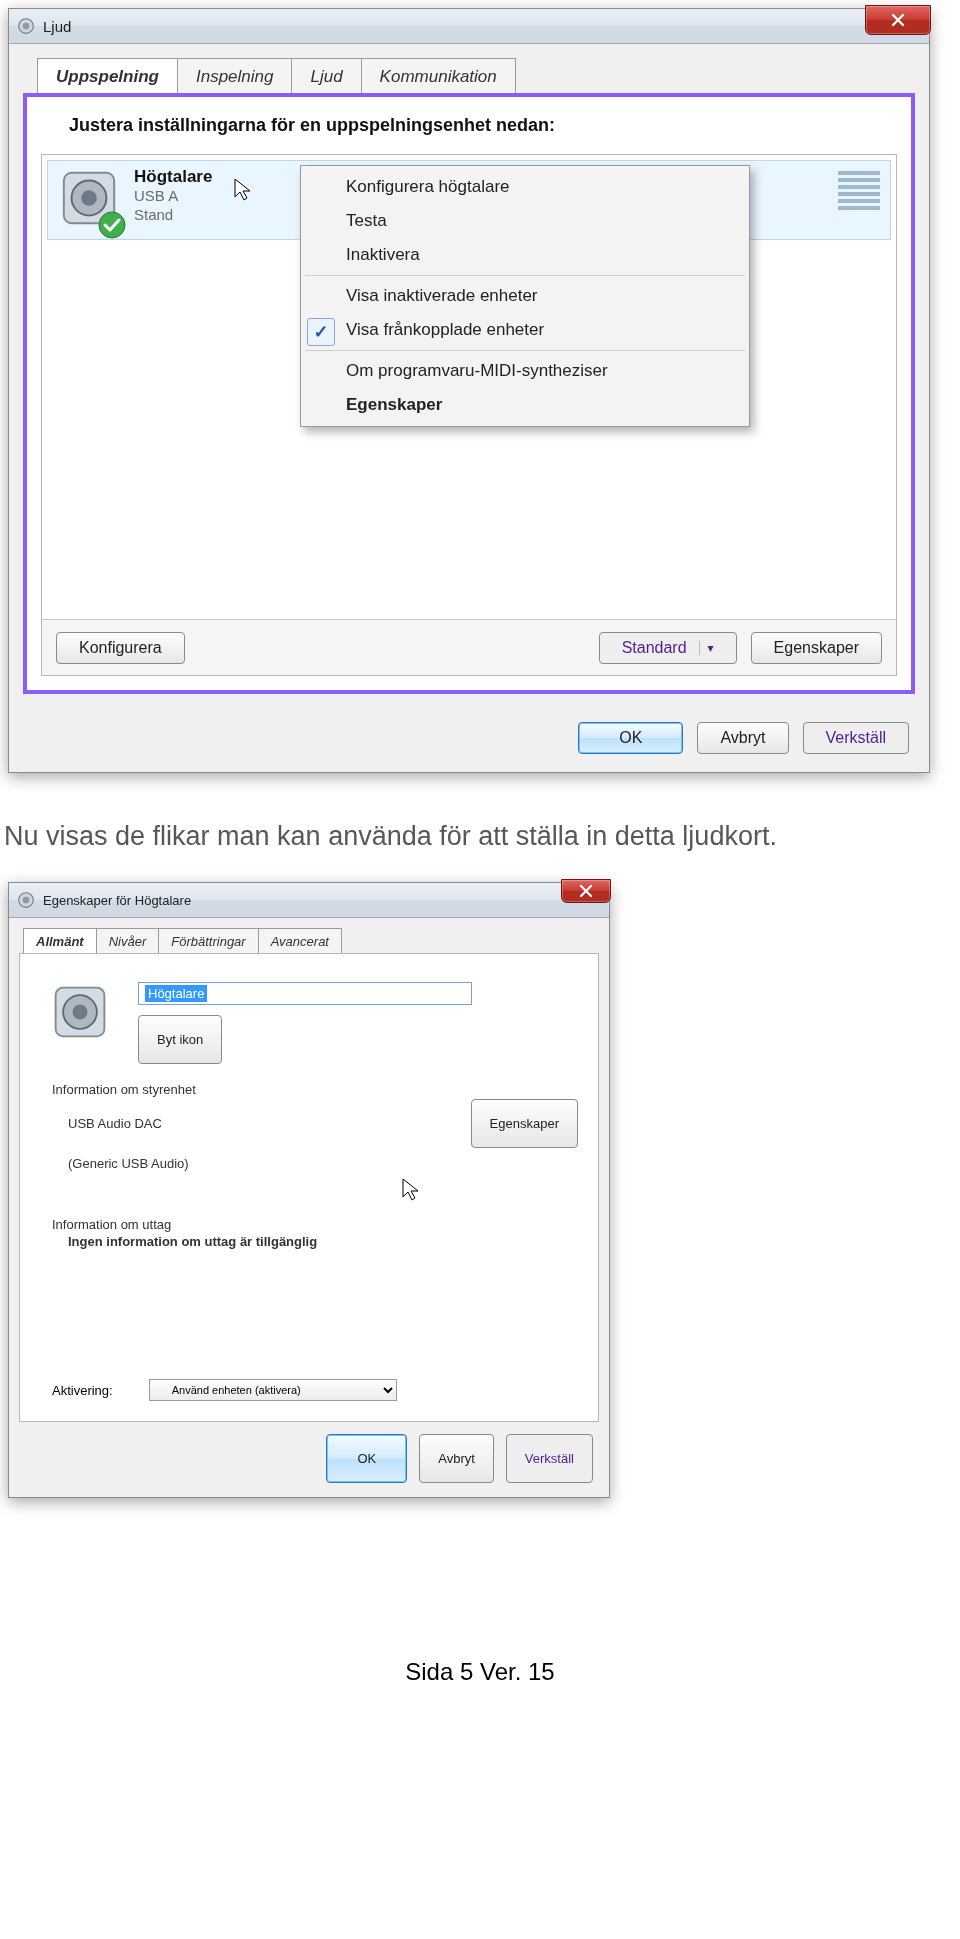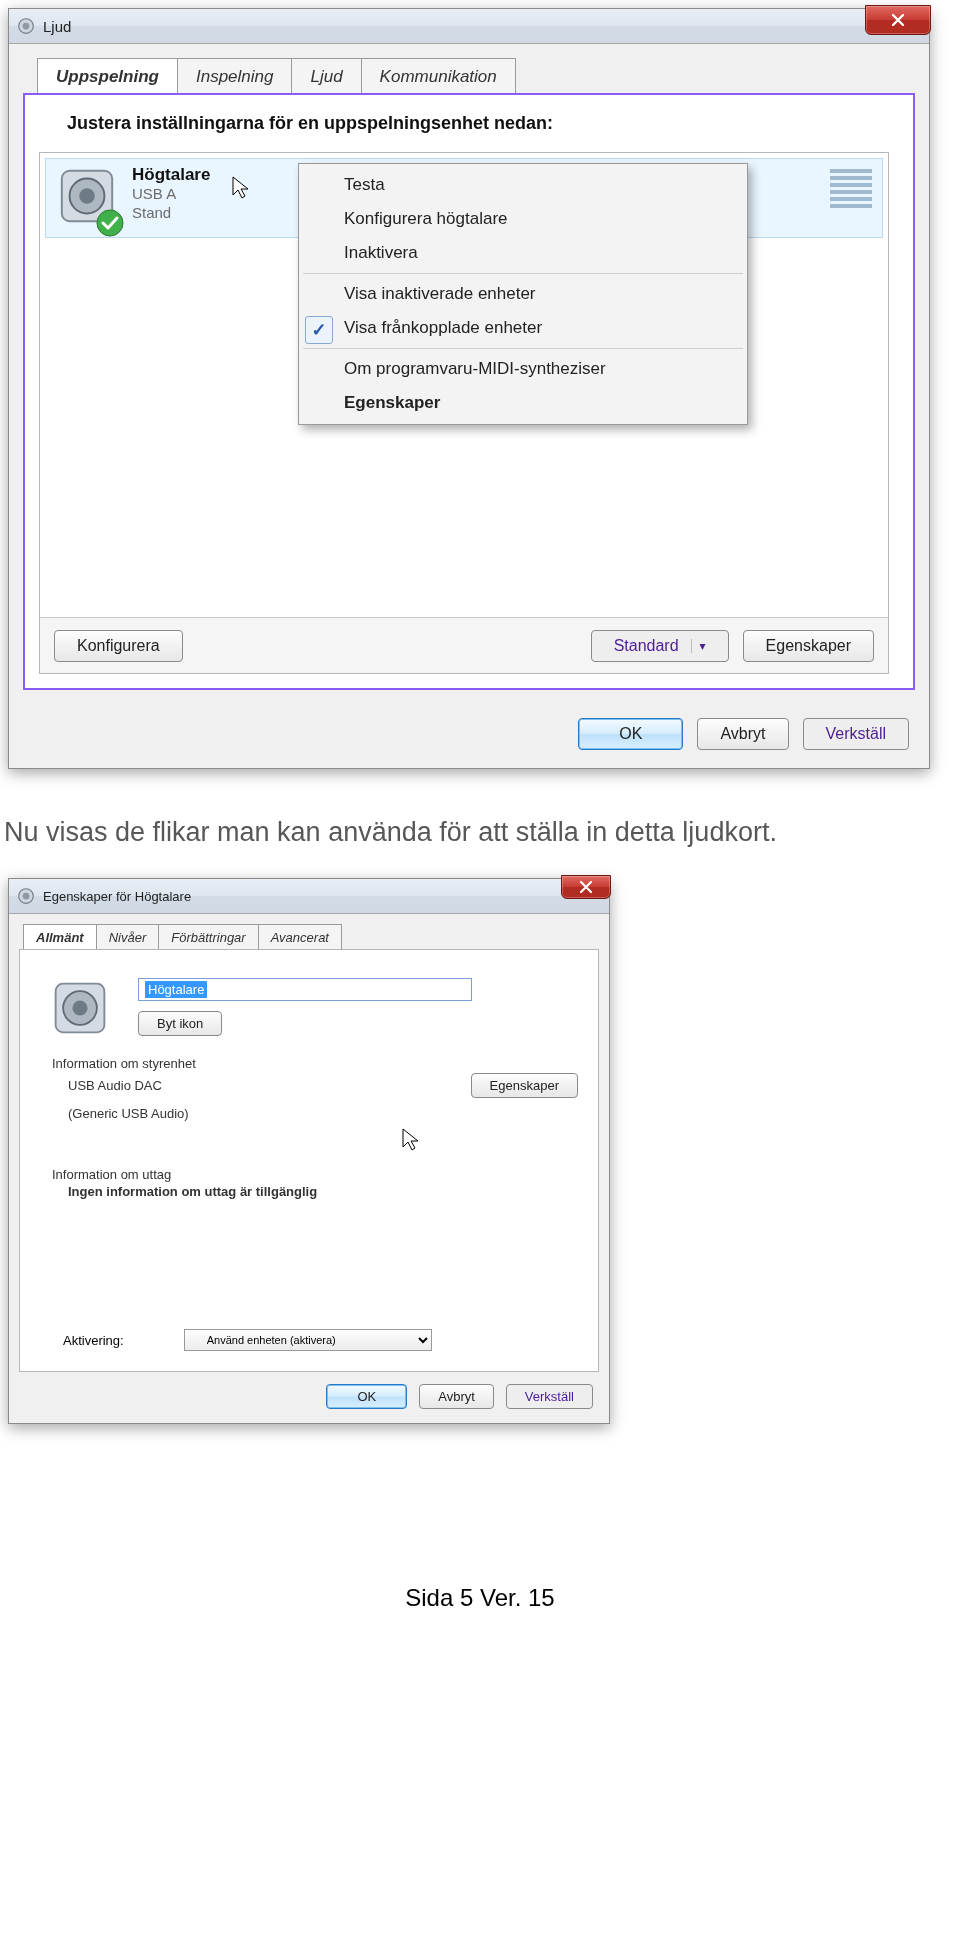--- a/index.html
+++ b/index.html
@@ -70,23 +70,23 @@
     background:#fff;
     font-weight:600;
     position:relative;
     z-index:2;
   }
   .tab-strip.small .tab { font-size:13px; padding:5px 12px 4px 12px; }
 
   
   .dlg-body {
     margin: 0 14px 14px 14px;
-    padding: 18px 24px 14px 14px;
+    padding: 18px 14px 14px 14px;
     background:#fff;
-    border:2px solid #8b5cf6;
+    border:4px solid #8b5cf6;
     position:relative;
   }
   .prompt { font-size:18px; font-weight:600; color:#111; margin:0 0 18px 28px; }
 
   .device-list {
     border:1px solid #b7b7b7;
     height: 520px;
     position:relative;
     background:#fff;
     overflow:hidden;
@@ -184,21 +184,21 @@
     border:1px solid #8a8a8a;
     background:linear-gradient(#fdfdfd,#e7e7e7);
     border-radius:4px;
     cursor:pointer;
     color:#222;
     display:inline-flex;
     align-items:center;
     gap:6px;
     text-align:right;
   }
-  .btn.small { font-size:13px; padding:4px 18px; }
+  .btn.small { font-size:13px; padding:16px 18px; }
   .btn.disabled {
     color:#4c1d95;
     background:#eee;
     cursor:default;
   }
   .btn.primary {
     border:1px solid #2a78c3;
     box-shadow: 0 0 0 1px #7cc1f6 inset;
     background:linear-gradient(#f4fbff,#d5ecfc 48%,#bde1fa 52%,#d9efff);
   }
@@ -235,21 +235,21 @@
     background:#3399ff; color:#fff; padding:1px 3px;
   }
 
   .group-label { font-size:13px; color:#333; margin:18px 0 2px 12px; }
   .group-indent { margin-left:28px; font-size:13px; color:#333; }
   .controller-row { display:flex; align-items:center; justify-content:space-between; }
   select.win {
     width:248px; font-size:11px; padding:3px 18px;
     border:1px solid #9a9a9a; background:linear-gradient(#fdfdfd,#ececec);
   }
-  .activation-row { display:flex; align-items:center; margin-top:130px; margin-left:23px; gap:60px;}
+  .activation-row { display:flex; align-items:center; margin-top:130px; margin-left:12px; gap:36px;}
   .props-footer { display:flex; justify-content:flex-end; gap:12px; padding:12px 16px 14px 16px; }
 
   .page-no {
     text-align:center;
     font-size:24px;
     font-family: Verdana, Geneva, sans-serif;
     margin-top:160px;
   }
 </style>
 </head>
@@ -307,22 +307,22 @@
             <i></i>
               <i></i>
               <i></i>
               <i></i>
               <i></i>
               <i></i>
           </div>
         </div>
 
         <div class="ctxmenu">
+          <div class="citem">Konfigurera högtalare</div>
           <div class="citem">Testa</div>
-          <div class="citem">Konfigurera högtalare</div>
           <div class="citem">Inaktivera</div>
           <hr>
           <div class="citem">Visa inaktiverade enheter</div>
           <div class="citem">
             <span class="check">✓</span>
             <span>Visa frånkopplade enheter</span>
           </div>
           <hr>
           <div class="citem">Om programvaru-MIDI-syntheziser</div>
           <div class="citem"><strong>Egenskaper</strong></div>

